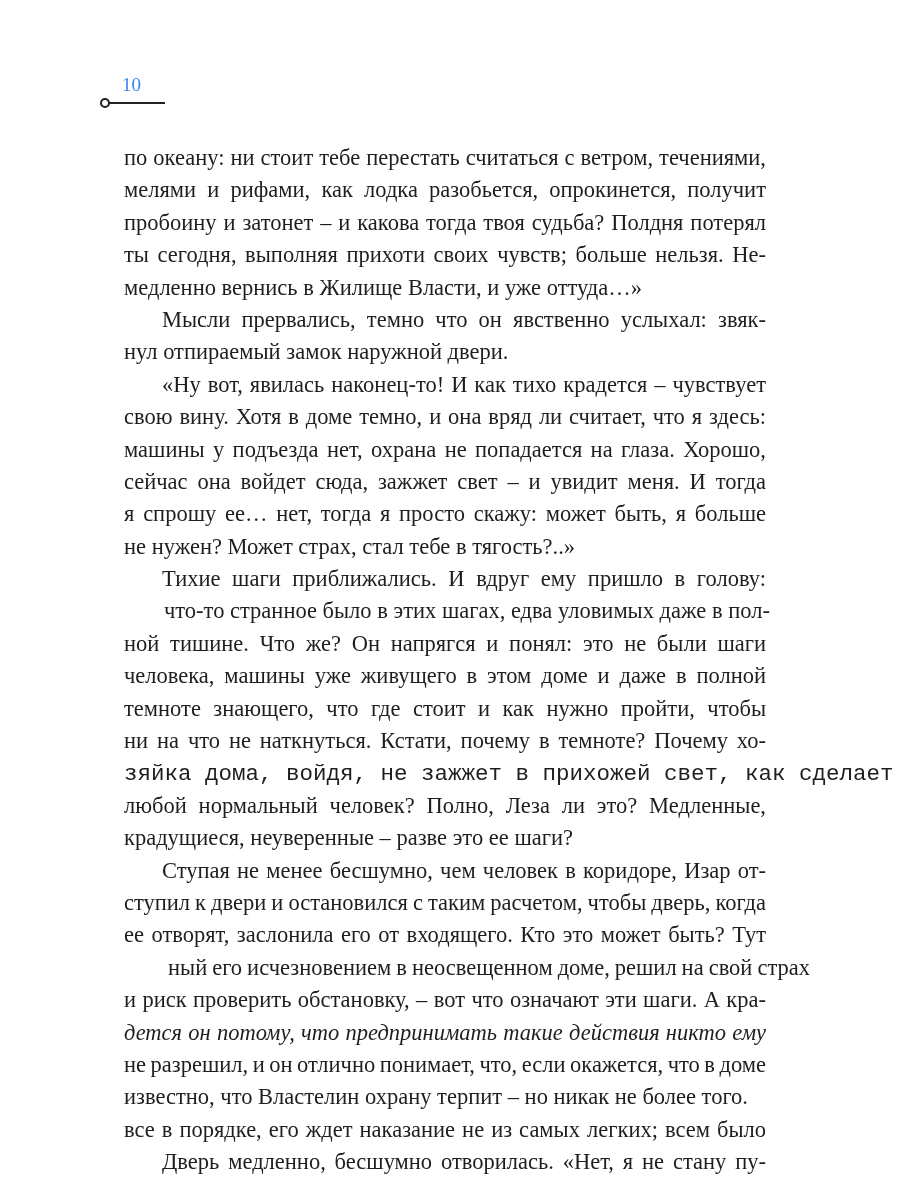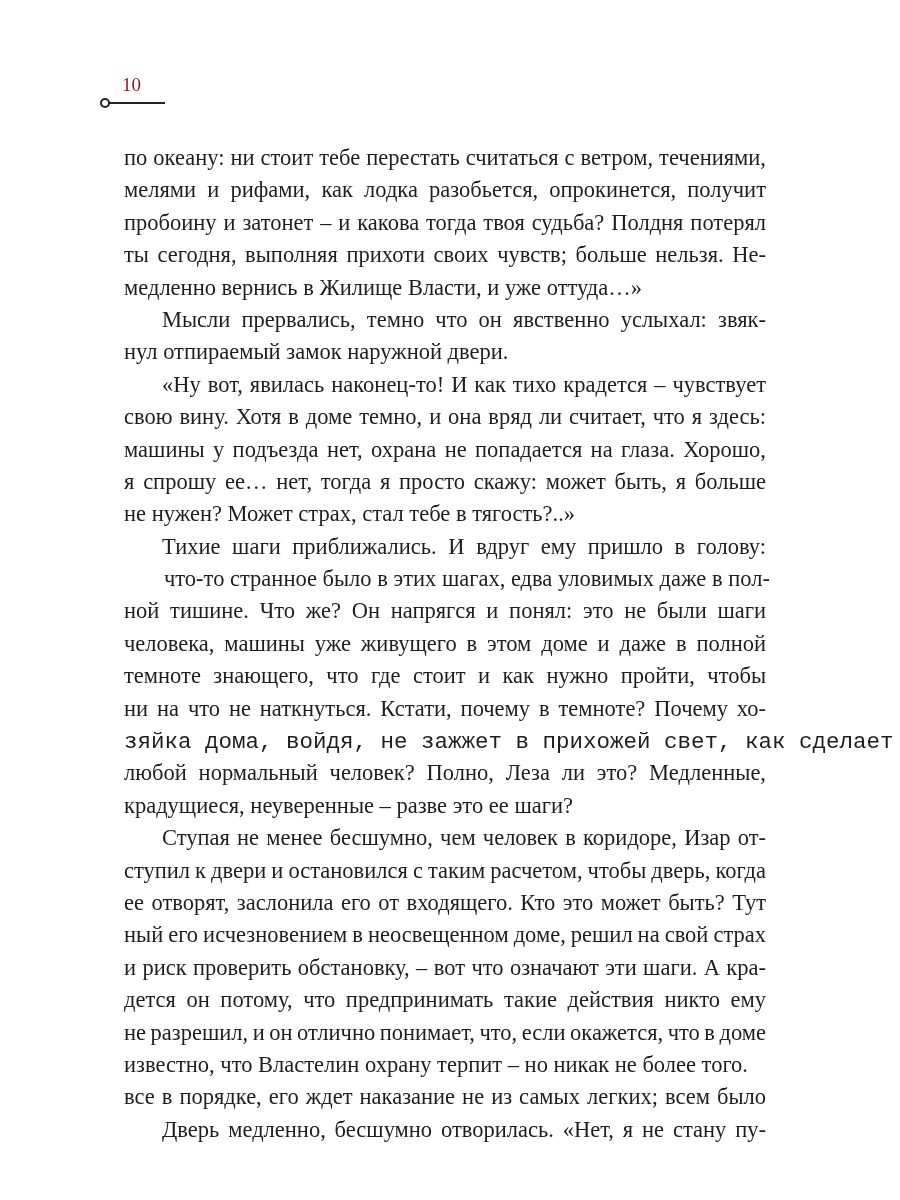--- a/index.html
+++ b/index.html
@@ -1,18 +1,18 @@
 <!DOCTYPE html>
 <html><head>
 <meta charset="utf-8">
 <style>
   html, body { margin: 0; padding: 0; background: #ffffff; }
   body { width: 900px; height: 1200px; position: relative; overflow: hidden; }
   .page-header { position: absolute; left: 100px; top: 74px; width: 70px; height: 40px; }
-  .page-number { position: absolute; left: 22px; top: 0; font-family: "Liberation Serif", "DejaVu Serif", serif; font-size: 19px; color: #7f1d1d; }
+  .page-number { position: absolute; left: 22px; top: 0; font-family: "Liberation Serif", "DejaVu Serif", serif; font-size: 19px; color: #3b82f6; }
   .header-rule { position: absolute; left: 8px; top: 28px; width: 57px; height: 2px; background: #222; }
   .header-dot { position: absolute; left: 0; top: 24px; width: 6px; height: 6px; border: 2px solid #222; border-radius: 50%; background: #fff; }
   .text-body { position: absolute; left: 124px; top: 142px; width: 642px; font-family: "Liberation Serif", "DejaVu Serif", serif; font-size: 22.5px; line-height: 32.4px; color: #1e1e1e; }
   .line { display: block; text-align: justify; text-align-last: justify; white-space: nowrap; height: 32.4px; overflow: visible; }
   .line.last { text-align-last: left; }
   .line.indent { padding-left: 38px; }
   .line span { white-space: normal; }
 </style>
 </head>
 <body>
@@ -32,41 +32,42 @@
       <div class="line last">медленно вернись в Жилище Власти, и уже оттуда…»</div>
     </div>
     <div>
       <div class="line indent"><span style="white-space: nowrap; word-spacing: 0px;">Мысли прервались, темно что он явственно услыхал: звяк-</span></div>
       <div class="line last">нул отпираемый замок наружной двери.</div>
     </div>
     <div>
       <div class="line indent"><span style="white-space: nowrap; word-spacing: 0px;">«Ну вот, явилась наконец-то! И как тихо крадется – чувствует</span></div>
       <div class="line"><span style="white-space: nowrap; word-spacing: 0px;">свою вину. Хотя в доме темно, и она вряд ли считает, что я здесь:</span></div>
       <div class="line"><span style="white-space: nowrap; word-spacing: 0px;">машины у подъезда нет, охрана не попадается на глаза. Хорошо,</span></div>
+      <div class="line"><span style="white-space: nowrap; word-spacing: 0px;">сейчас она войдет сюда, зажжет свет – и увидит меня. И тогда</span></div>
       <div class="line"><span style="white-space: nowrap; word-spacing: 0px;">я спрошу ее… нет, тогда я просто скажу: может быть, я больше</span></div>
       <div class="line last">не нужен? Может страх, стал тебе в тягость?..»</div>
     </div>
     <div>
       <div class="line indent"><span style="white-space: nowrap; word-spacing: 0px;">Тихие шаги приближались. И вдруг ему пришло в голову:</span></div>
       <div class="line"><span style="white-space: nowrap; word-spacing: 0px; margin-left: 40px;">что-то странное было в этих шагах, едва уловимых даже в пол-</span></div>
       <div class="line"><span style="white-space: nowrap; word-spacing: 0px;">ной тишине. Что же? Он напрягся и понял: это не были шаги</span></div>
       <div class="line"><span style="white-space: nowrap; word-spacing: 0px;">человека, машины уже живущего в этом доме и даже в полной</span></div>
       <div class="line"><span style="white-space: nowrap; word-spacing: 0px;">темноте знающего, что где стоит и как нужно пройти, чтобы</span></div>
       <div class="line"><span style="white-space: nowrap; word-spacing: 0px;">ни на что не наткнуться. Кстати, почему в темноте? Почему хо-</span></div>
       <div class="line"><span style="white-space: nowrap; word-spacing: 0px; font-family: Liberation Mono, monospace;">зяйка дома, войдя, не зажжет в прихожей свет, как сделает это</span></div>
       <div class="line"><span style="white-space: nowrap; word-spacing: 0px;">любой нормальный человек? Полно, Леза ли это? Медленные,</span></div>
       <div class="line last">крадущиеся, неуверенные – разве это ее шаги?</div>
     </div>
     <div>
       <div class="line indent"><span style="white-space: nowrap; word-spacing: 0px;">Ступая не менее бесшумно, чем человек в коридоре, Изар от-</span></div>
       <div class="line"><span style="white-space: nowrap; word-spacing: -0.584375px;">ступил к двери и остановился с таким расчетом, чтобы дверь, когда</span></div>
       <div class="line"><span style="white-space: nowrap; word-spacing: 0px;">ее отворят, заслонила его от входящего. Кто это может быть? Тут</span></div>
-      <div class="line"><span style="white-space: nowrap; word-spacing: -0.616319px;">ный его исчезновением в неосвещенном доме, решил на свой страх</span></div>
+      <div class="line"><span style="white-space: nowrap; word-spacing: -0.616319px; margin-left: 44px;">ный его исчезновением в неосвещенном доме, решил на свой страх</span></div>
       <div class="line"><span style="white-space: nowrap; word-spacing: 0px;">и риск проверить обстановку, – вот что означают эти шаги. А кра-</span></div>
-      <div class="line"><span style="white-space: nowrap; word-spacing: 0px;">дется он потому, что предпринимать такие действия никто ему</span></div>
+      <div class="line"><span style="white-space: nowrap; word-spacing: 0px; font-style: italic;">дется он потому, что предпринимать такие действия никто ему</span></div>
       <div class="line"><span style="white-space: nowrap; word-spacing: -1.09091px;">не разрешил, и он отлично понимает, что, если окажется, что в доме</span></div>
       <div class="line last">известно, что Властелин охрану терпит – но никак не более того.</div>
       <div class="line"><span style="white-space: nowrap; word-spacing: 0px;">все в порядке, его ждет наказание не из самых легких; всем было</span></div>
     </div>
     <div>
       <div class="line indent"><span style="white-space: nowrap; word-spacing: 0px;">Дверь медленно, бесшумно отворилась. «Нет, я не стану пу-</span></div>
     </div>
   </div>
 
 </body></html>

